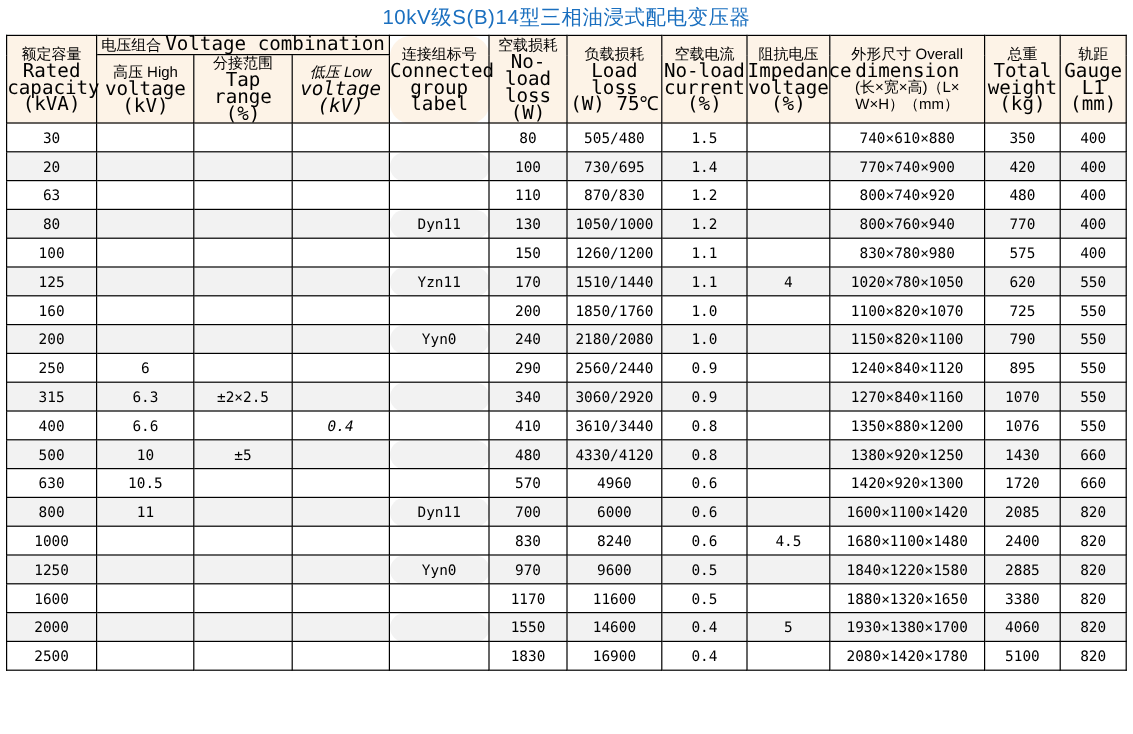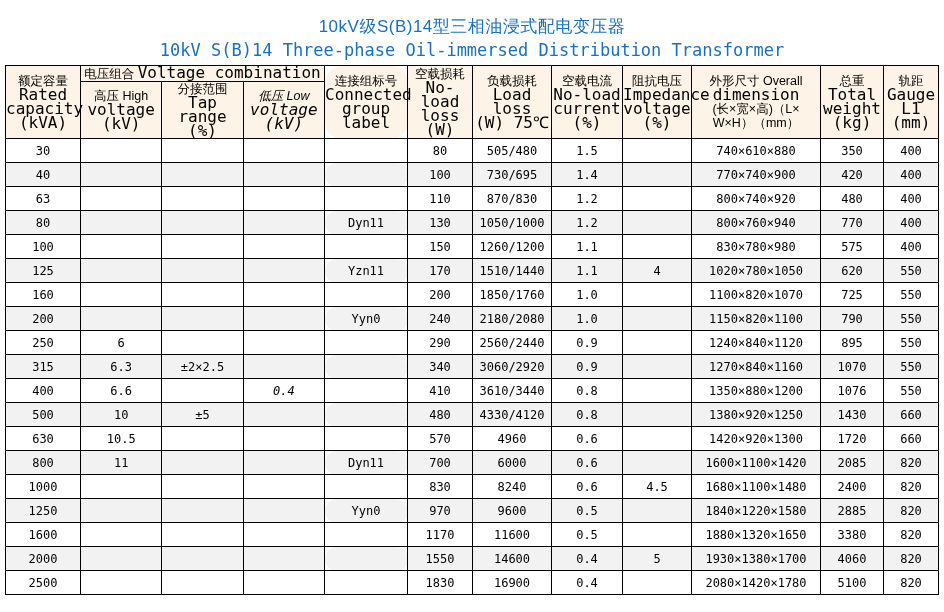--- a/index.html
+++ b/index.html
@@ -15,21 +15,21 @@
   }
   #page {
     width: 944px;
     height: 612px;
     position: relative;
     box-sizing: border-box;
     overflow: hidden;
   }
   .title-block {
     text-align: center;
-    padding-top: 16px;
+    padding-top: 4px;
   }
   .title-cn {
     font-size: 17px;
     color: #1a6fbf;
     line-height: 22px;
     letter-spacing: 0.5px;
   }
   .title-en {
     font-size: 17px;
     color: #1a6fbf;
@@ -79,21 +79,20 @@
   .c-wt { width: 62px; }
   .c-gauge { width: 54px; }
 </style>
 </head>
 <body>
 
 <div id="page">
 
   <div class="title-block">
     <div class="title-cn" style="color: rgb(26, 111, 191);">10kV级S(B)14型三相油浸式配电变压器</div>
-    <div class="title-en" style="color: rgb(26, 111, 191);">10kV S(B)14 Three-phase Oil-immersed Distribution Transformer</div>
   </div>
 
   <table class="spec">
     <thead>
       <tr>
         <td class="c-cap" rowspan="2">
           <span class="hdr-cn">额定容量</span>
           <span class="hdr-en">Rated</span>
           <span class="hdr-en">capacity</span>
           <span class="hdr-en">(kVA)</span>
@@ -177,21 +176,21 @@
           <td class="c-grp"></td>
           <td class="c-noload">80</td>
           <td class="c-loadloss">505/480</td>
           <td class="c-nocur">1.5</td>
           <td class="c-imp"></td>
           <td class="c-dim">740×610×880</td>
           <td class="c-wt">350</td>
           <td class="c-gauge">400</td>
         </tr>
         <tr class="alt">
-          <td class="c-cap">40</td>
+          <td class="c-cap">20</td>
           <td class="c-hv"></td>
           <td class="c-tap"></td>
           <td class="c-lv"></td>
           <td class="c-grp"></td>
           <td class="c-noload">100</td>
           <td class="c-loadloss">730/695</td>
           <td class="c-nocur">1.4</td>
           <td class="c-imp"></td>
           <td class="c-dim">770×740×900</td>
           <td class="c-wt">420</td>

